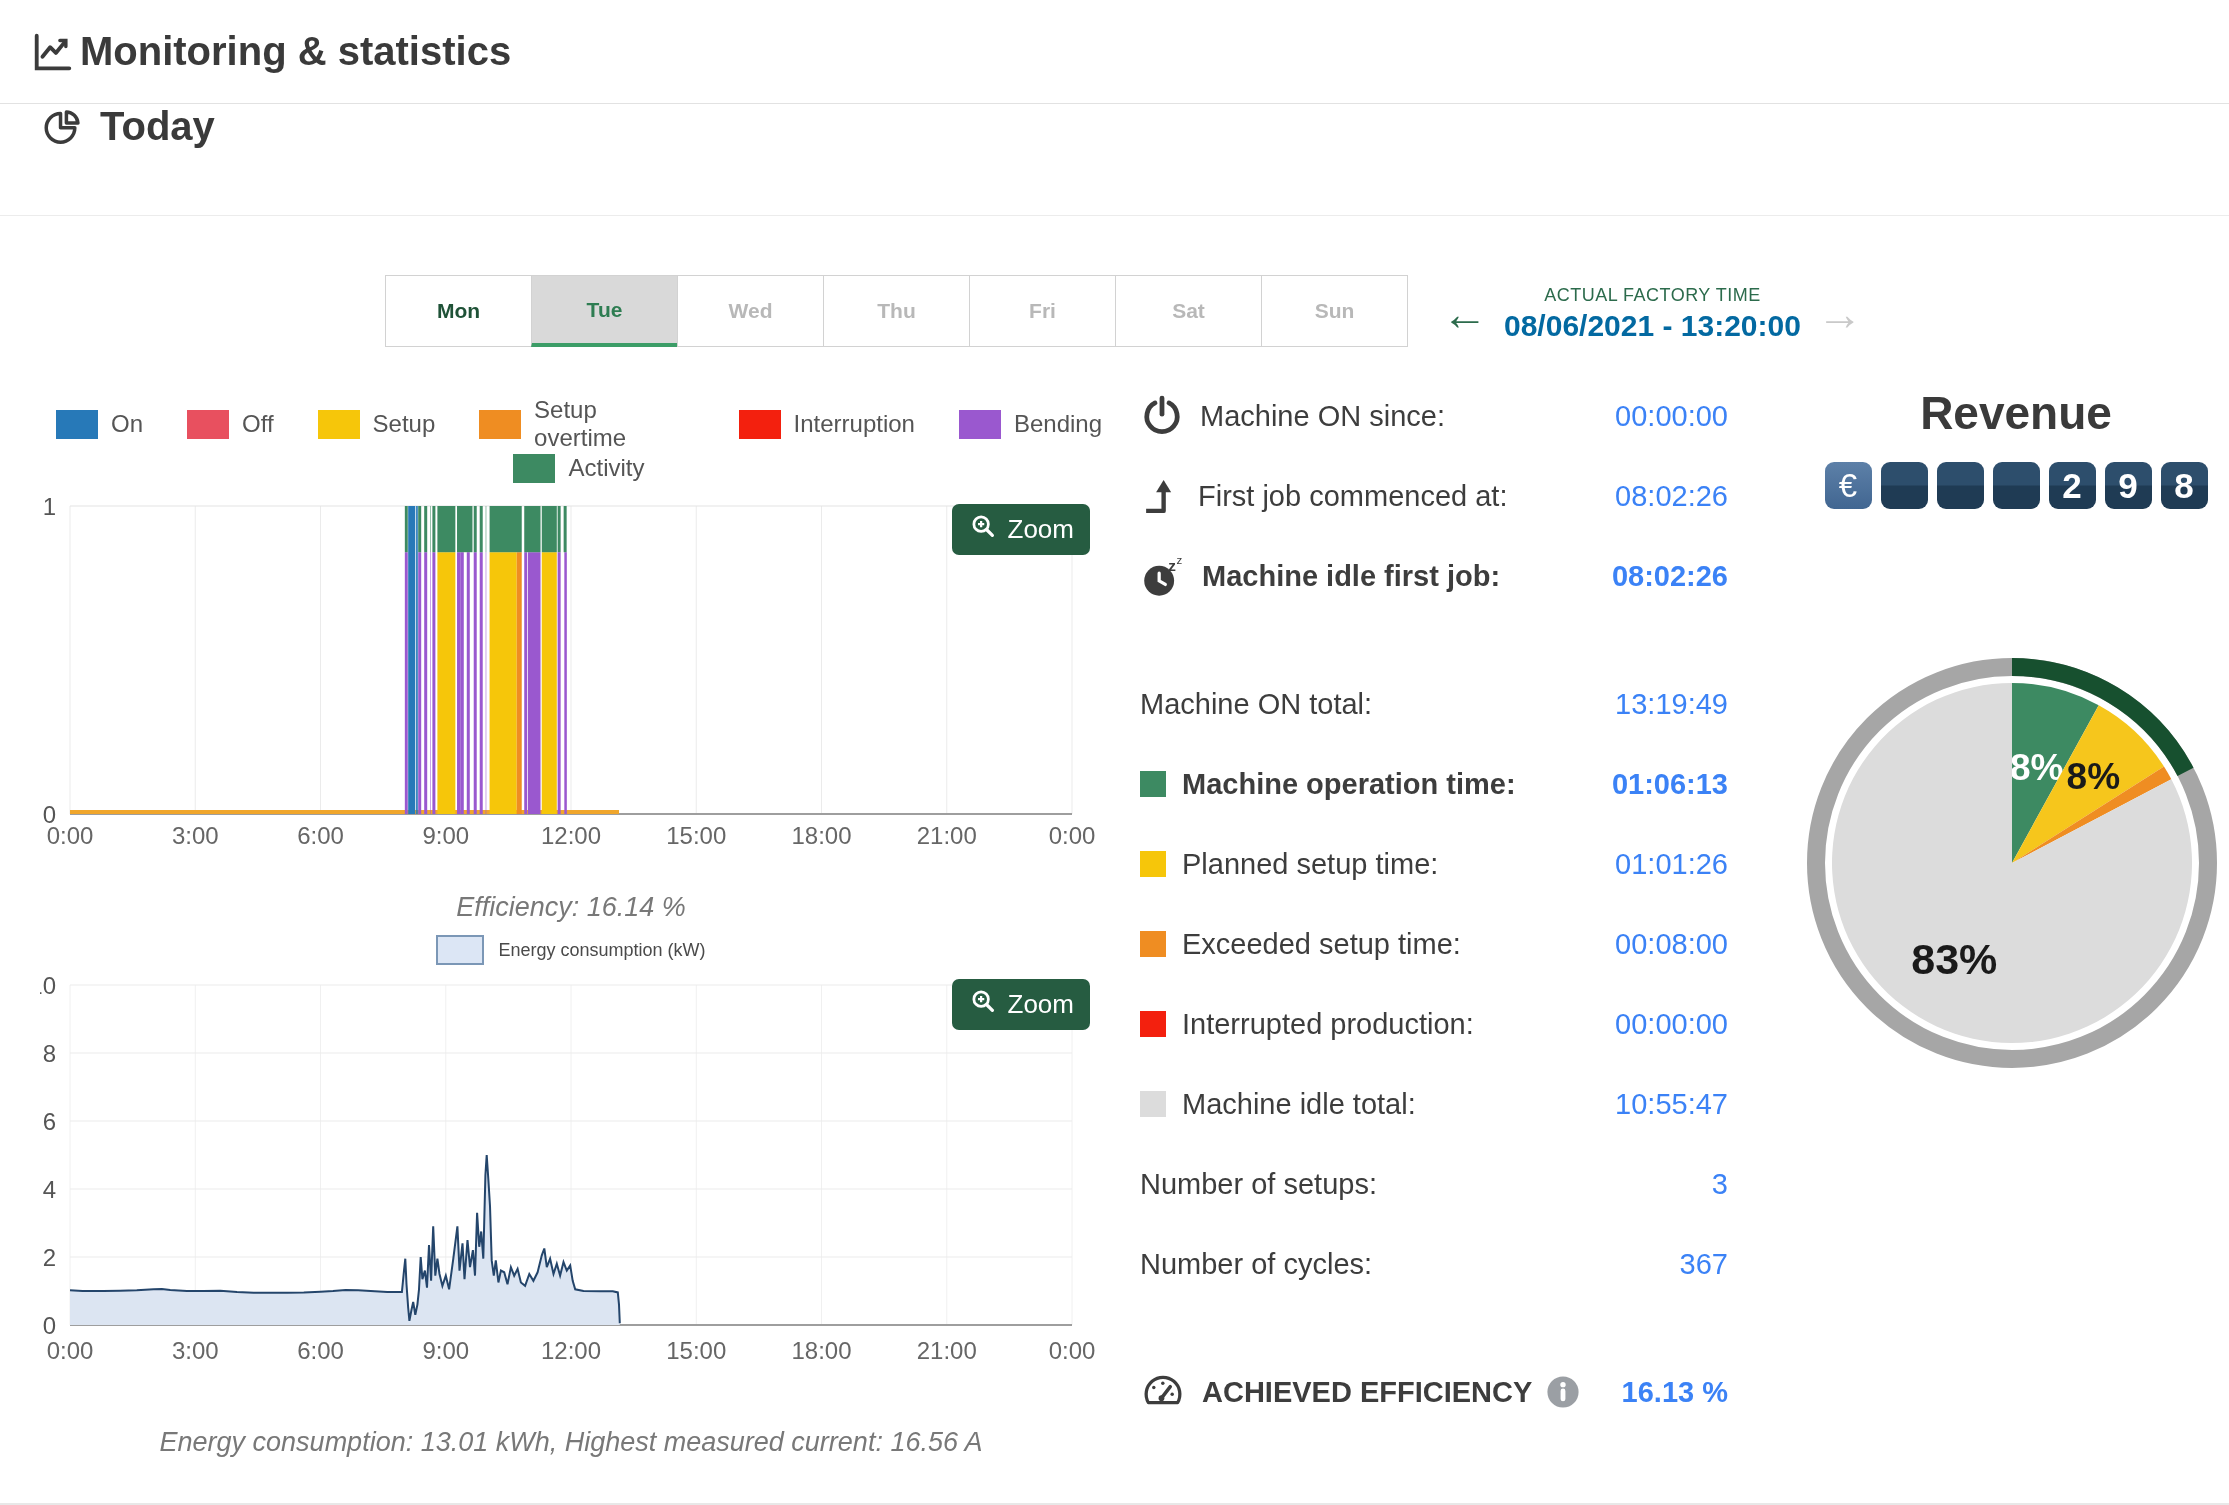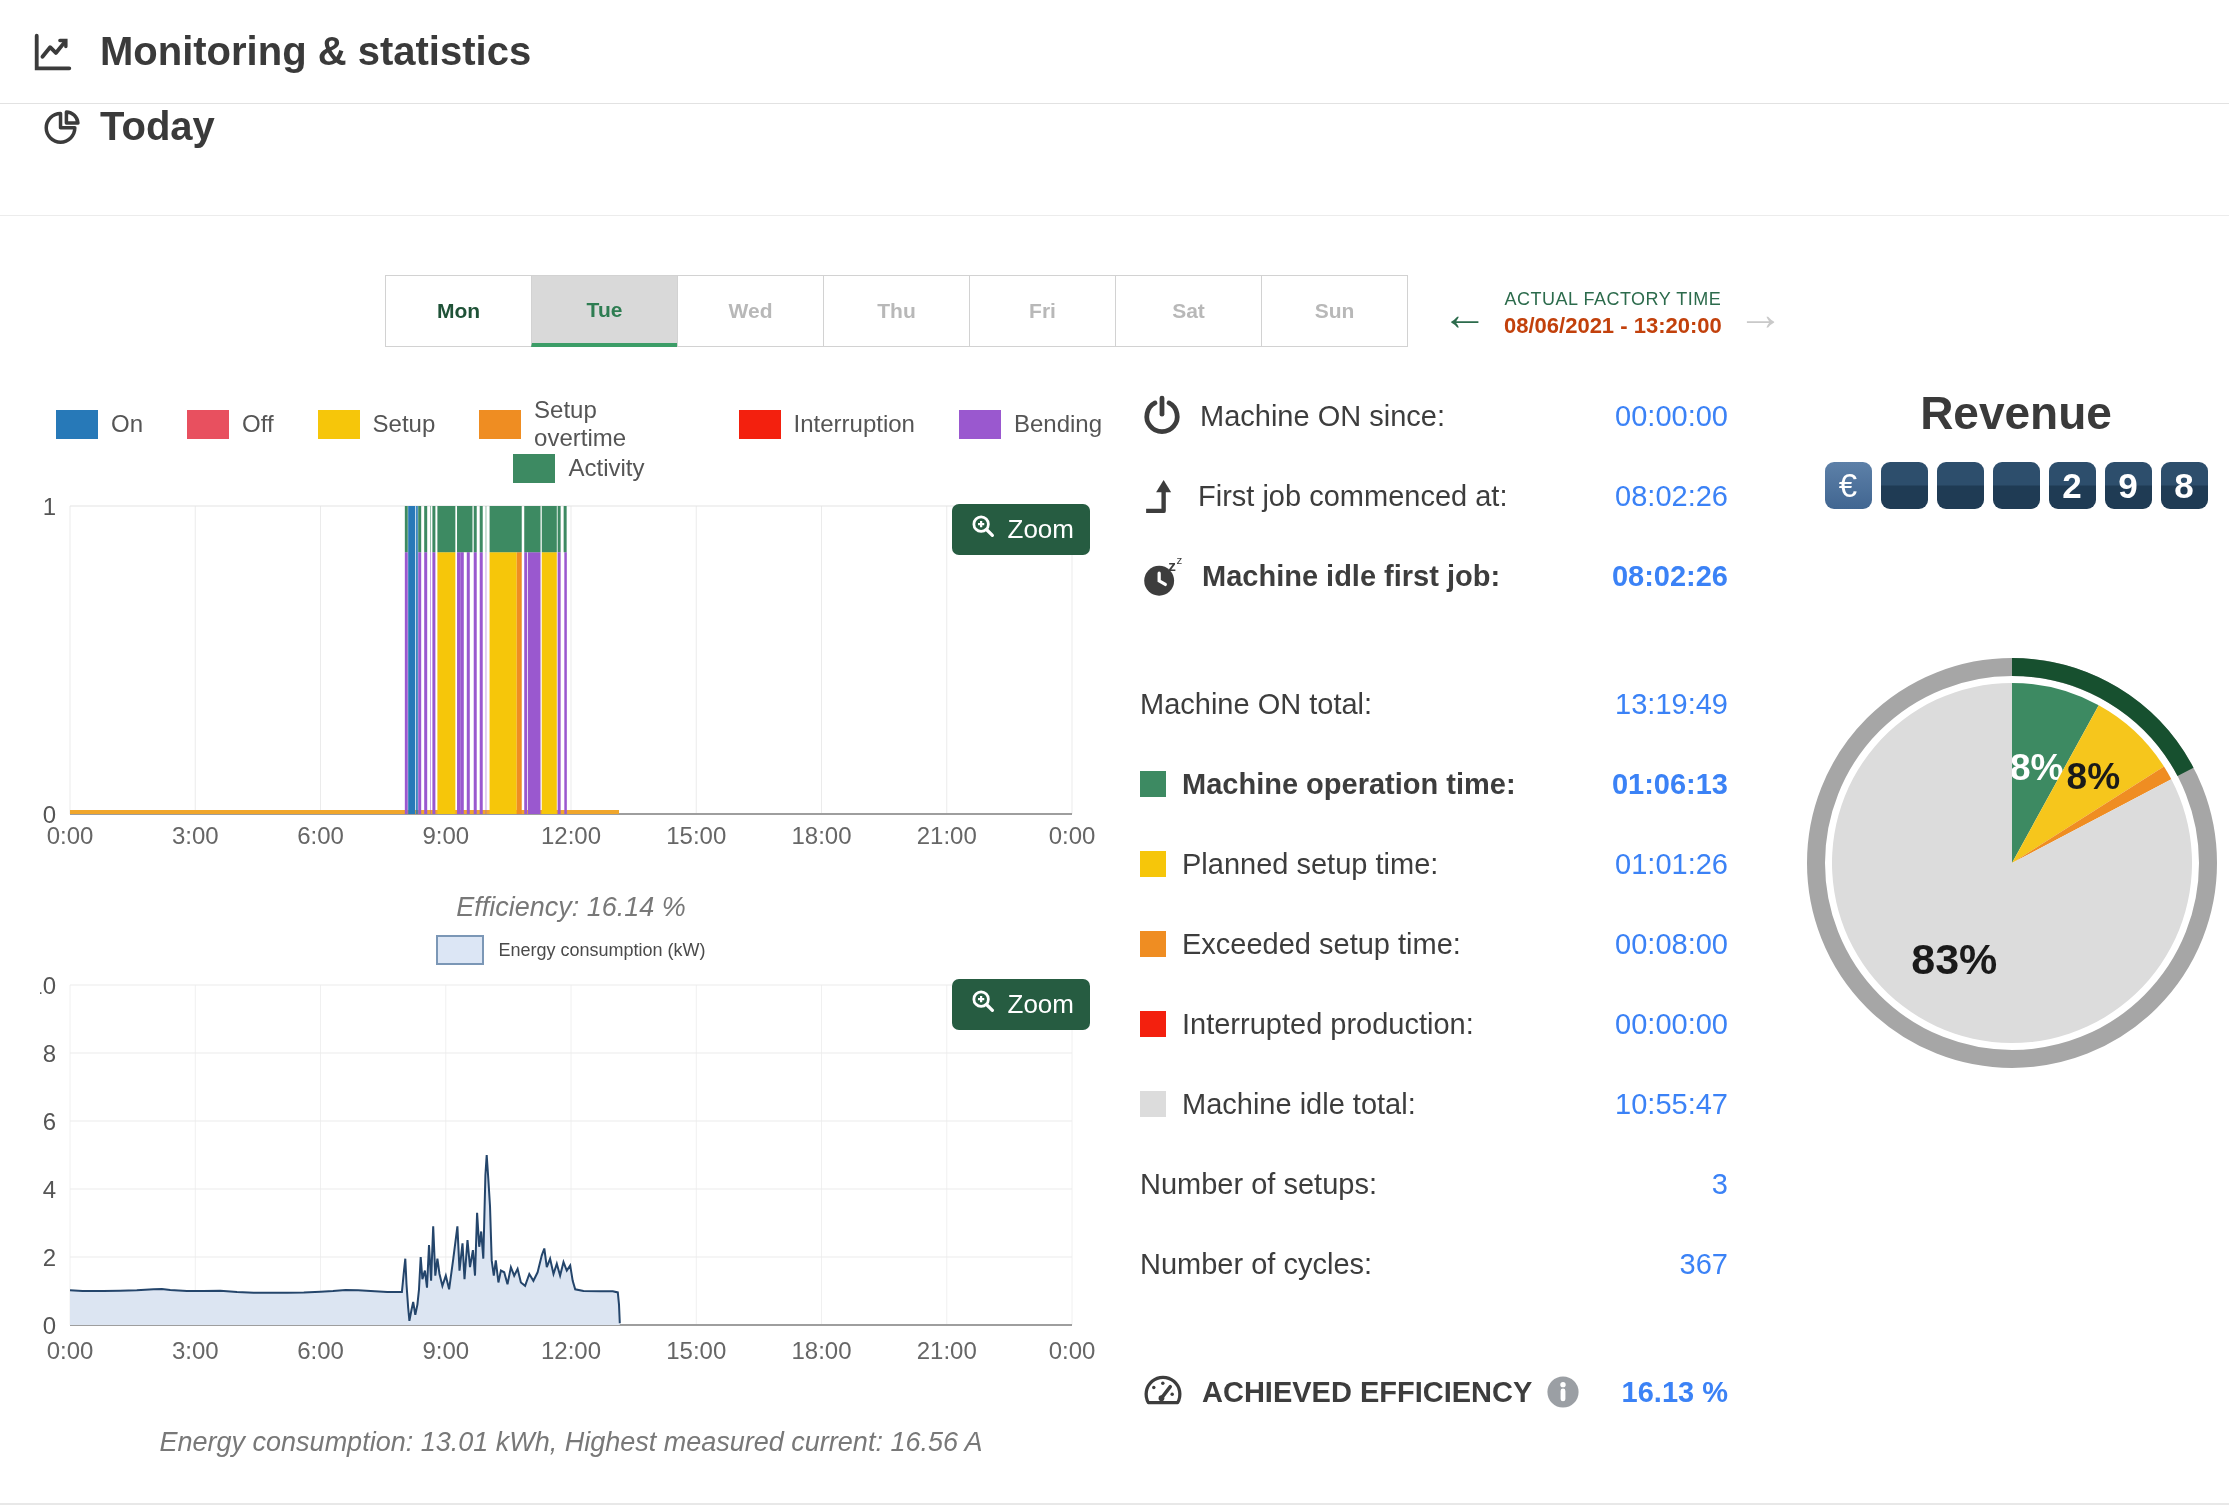--- a/index.html
+++ b/index.html
@@ -1,21 +1,21 @@
 <!DOCTYPE html>
 <html><head>
 <meta charset="utf-8">
 <style>
   * { margin:0; padding:0; box-sizing:border-box; }
   html,body { background:#ffffff; }
   .page { position:relative; width:2229px; height:1505px; background:#fff;
           font-family:"Liberation Sans", sans-serif; overflow:hidden;
           border-bottom:2px solid #e8e8e8; }
   .topbar { height:104px; border-bottom:1px solid #e2e2e2; display:flex; align-items:center;
-            padding-left:30px; gap:24px; }
+            padding-left:30px; gap:4px; }
   .topbar h1 { font-size:40px; font-weight:700; color:#3a3a3a; }
   .section-bar { height:112px; border-bottom:1px solid #ececec; display:flex; align-items:flex-start;
                  padding-left:40px; gap:16px; }
   .section-bar h2 { font-size:40px; font-weight:700; color:#3a3a3a; }
   .hicon { display:flex; }
   .content { position:relative; height:1286px; }
 
   
   .tabs-row { position:absolute; left:385px; top:59px; display:flex; }
   .tab { width:147px; height:72px; background:#fff; border:1px solid #d2d2d2; margin-left:-1px;
@@ -24,21 +24,21 @@
   .tab:first-child { margin-left:0; }
   .tab.past { color:#1f5237; }
   .tab.active { background:#d9d9d9; color:#2e7d52; border-bottom:4px solid #3c9d67; }
 
   
   .time-nav { position:absolute; left:1442px; top:62px; height:72px; display:flex; align-items:center; gap:16px; }
   .arrow { font-size:46px; font-weight:700; color:#2c6b4c; line-height:1; cursor:pointer; }
   .arrow.disabled { color:#c9c9c9; font-weight:400; }
   .time-block { text-align:center; }
   .time-label { font-size:18px; font-weight:400; color:#2c6b4c; letter-spacing:0.5px; }
-  .time-value { font-size:22px; font-weight:700; color:#c2410c; margin-top:3px; }
+  .time-value { font-size:30px; font-weight:700; color:#0369a1; margin-top:3px; }
 
   
   .charts-col { position:absolute; left:40px; top:190px; width:1062px; }
   .legend-row { display:flex; justify-content:center; align-items:center; gap:28px; height:36px; margin-bottom:8px; }
   .legend-item { display:flex; align-items:center; gap:13px; cursor:pointer;padding-left:16px; }
   .lbox { width:42px; height:29px; display:inline-block; }
   .ltext { font-size:24px; color:#555; }
   .chart-wrap { position:relative; }
   .zoom-btn { position:absolute; top:10px; right:12px; background:#265c41; color:#fff; border:none;
               border-radius:7px; padding:7px 16px; font-size:26px; display:flex; align-items:center;

